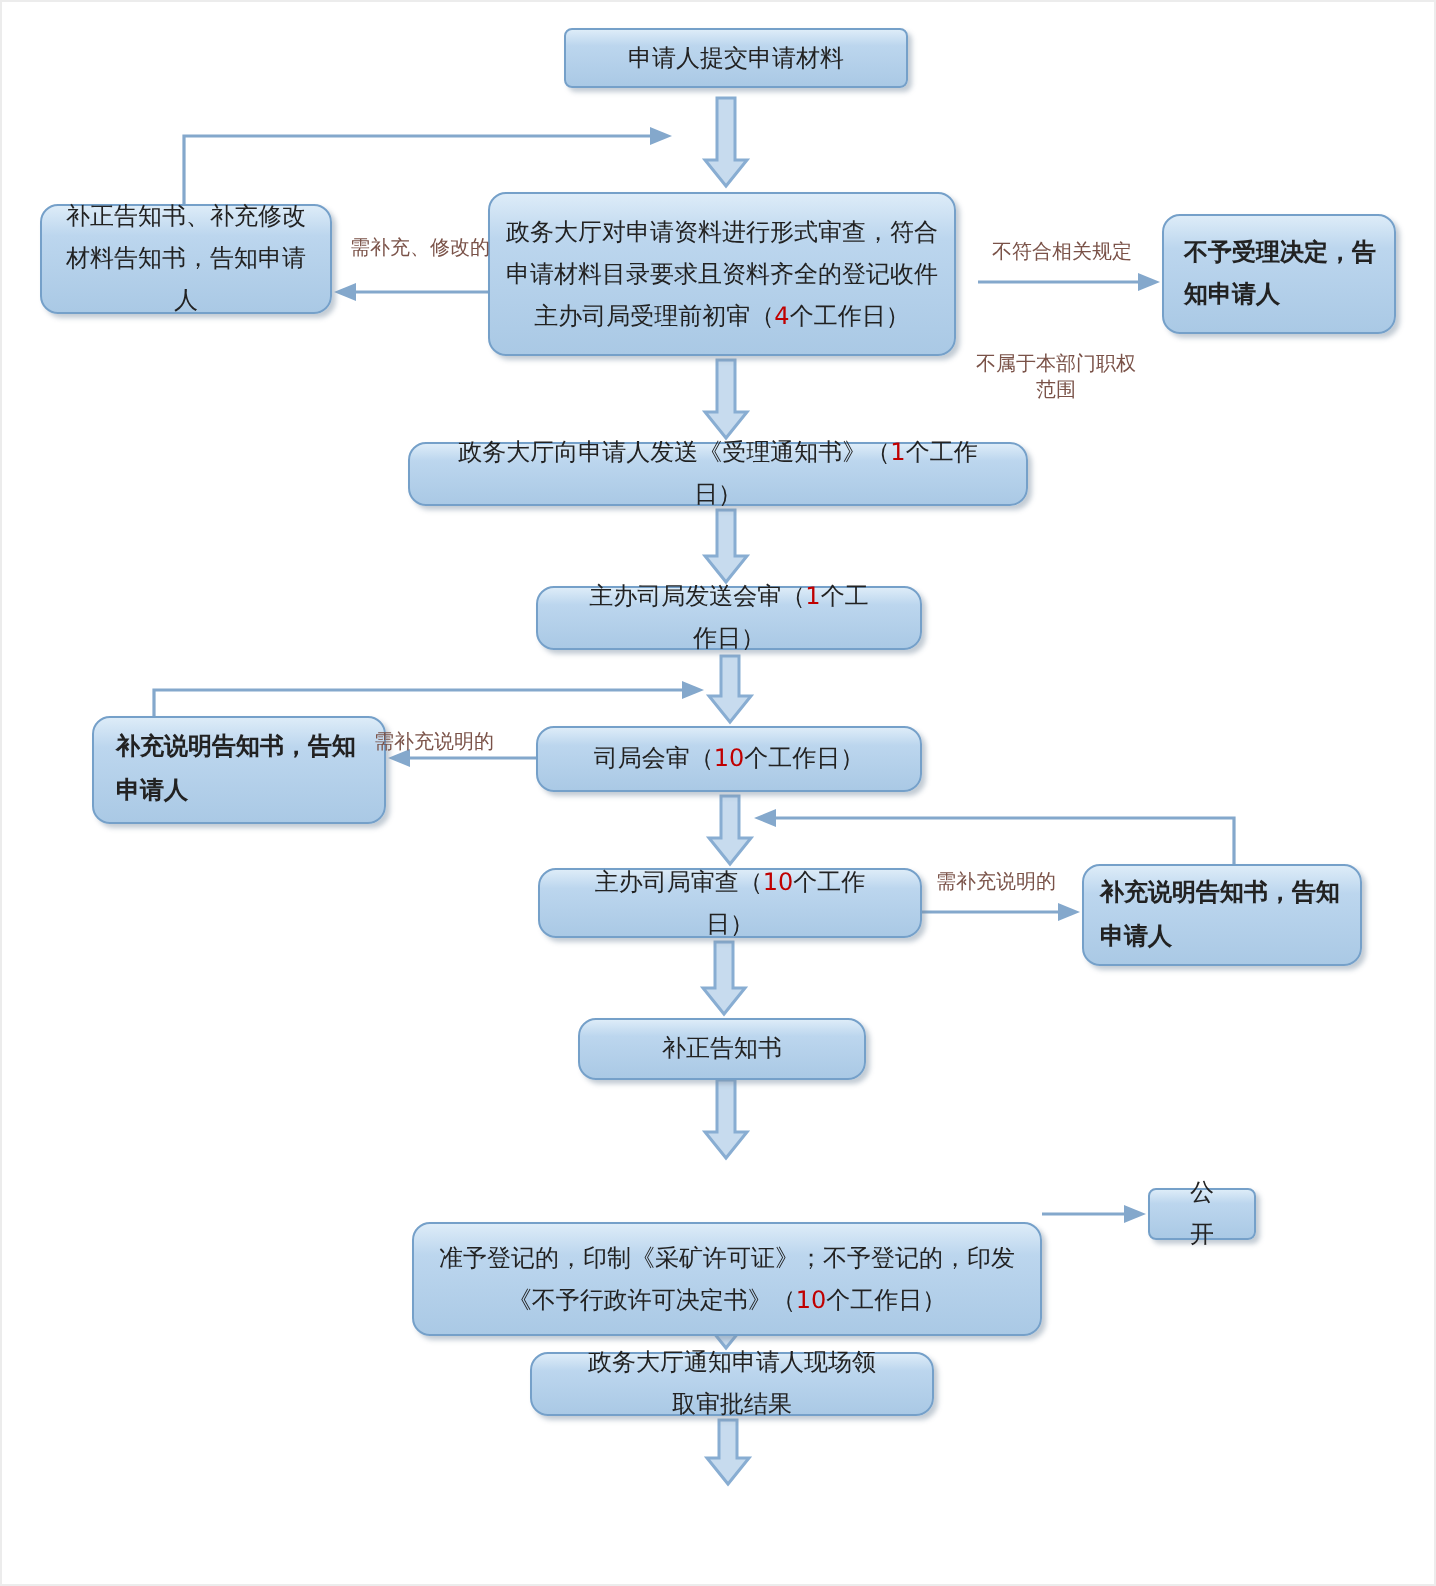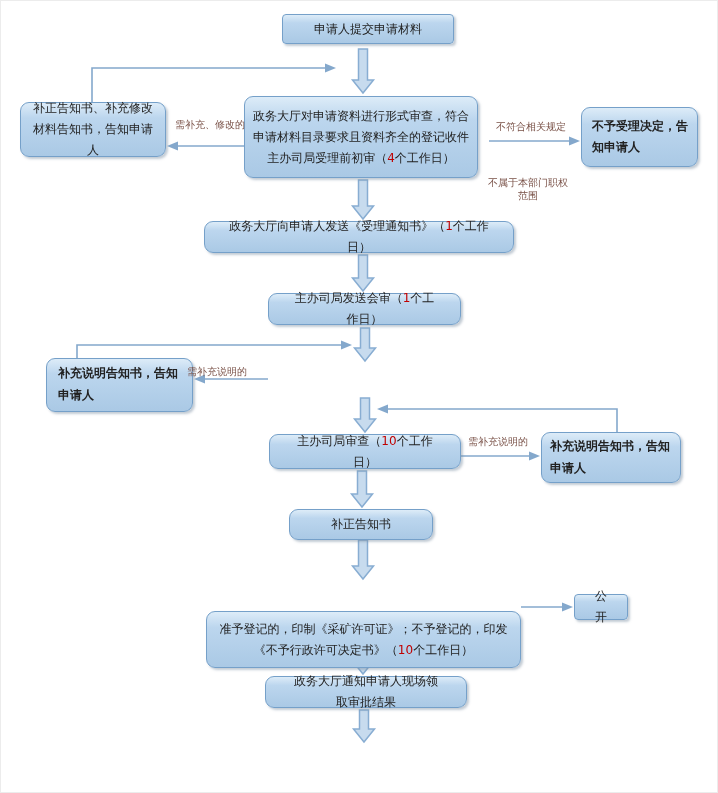--- a/index.html
+++ b/index.html
@@ -112,20 +112,23 @@
   </div>
 
   <div class="box" style="left:267px;top:292px;width:193px;height:32px;">
     <span><span>主办司局发送会审（</span><span class="red">1</span><span>个工作日）</span></span>
   </div>
 
   <div class="box left-align" style="left:45px;top:357px;width:147px;height:54px;padding:2px 4px 2px 11px;line-height:1.8;">
     <span>补充说明告知书，告知申请人</span>
   </div>
 
+  <div class="box" style="left:267px;top:362px;width:193px;height:33px;">
+    <span><span>司局会审（</span><span class="red">10</span><span>个工作日）</span></span>
+  </div>
 
   <div class="box" style="left:268px;top:433px;width:192px;height:35px;">
     <span><span>主办司局审查（</span><span class="red">10</span><span>个工作日）</span></span>
   </div>
 
   <div class="box left-align" style="left:540px;top:431px;width:140px;height:51px;padding:2px 4px 2px 8px;line-height:1.8;">
     <span>补充说明告知书，告知申请人</span>
   </div>
 
   <div class="box" style="left:288px;top:508px;width:144px;height:31px;">

